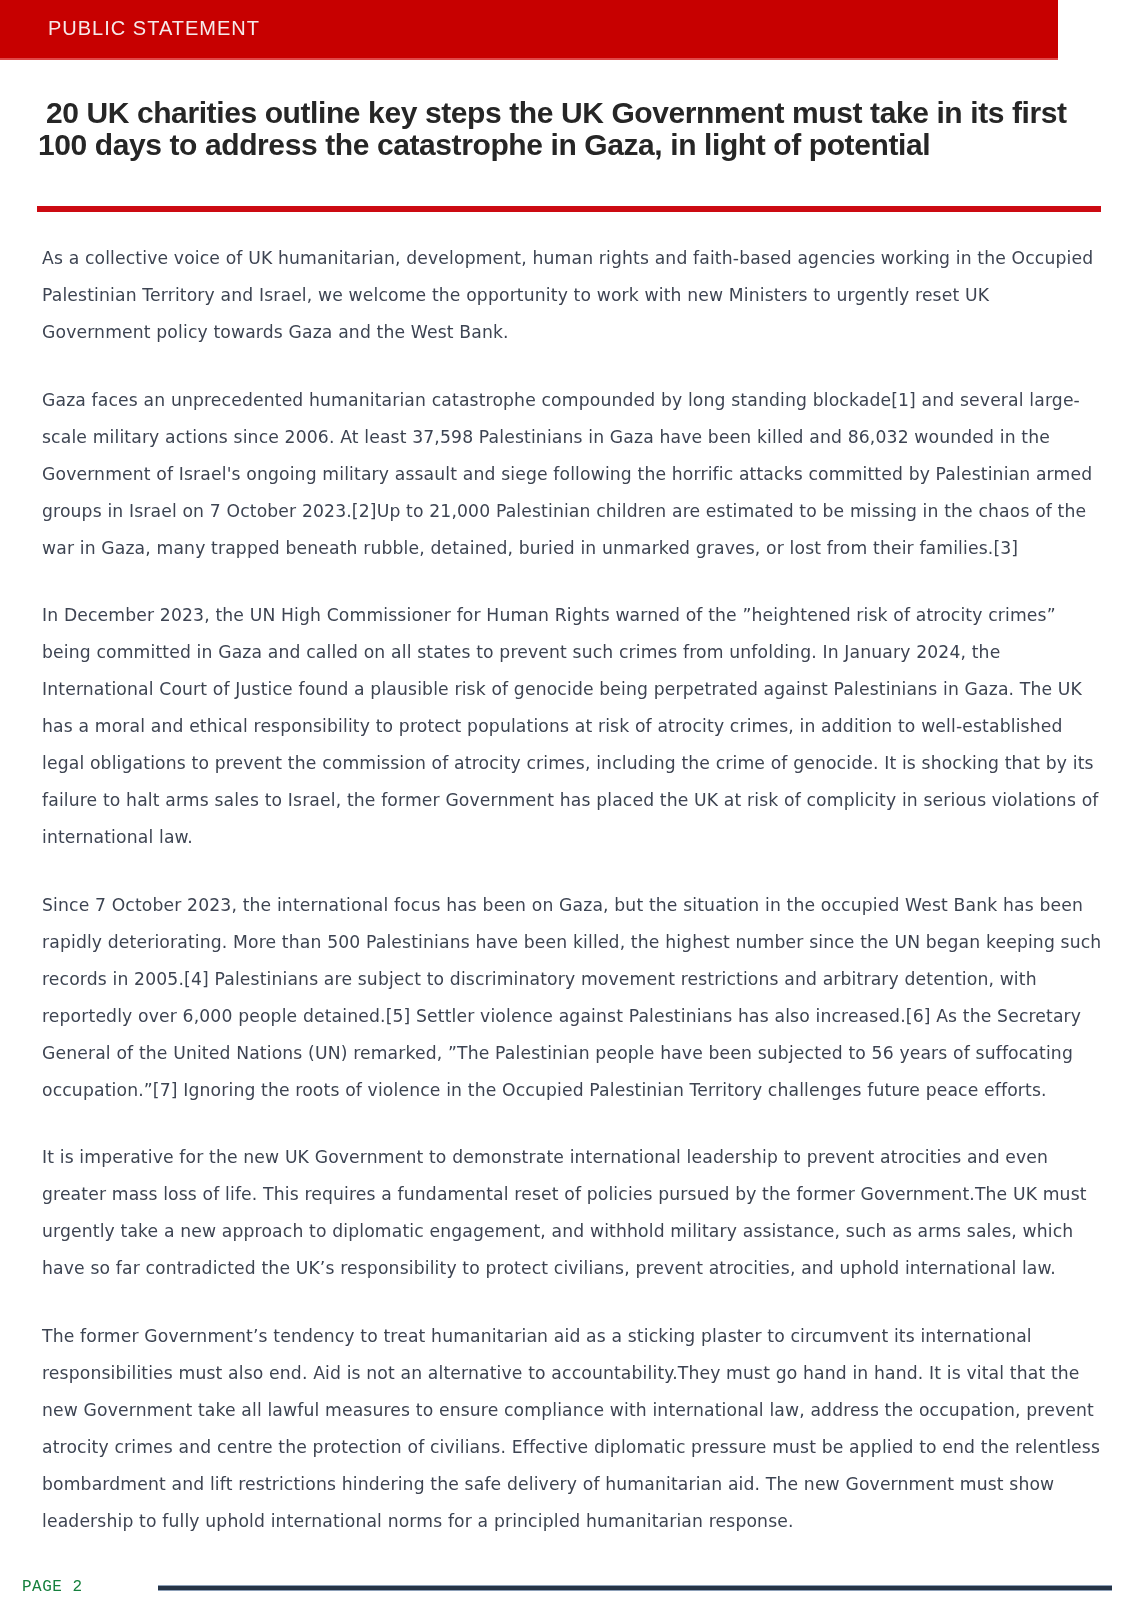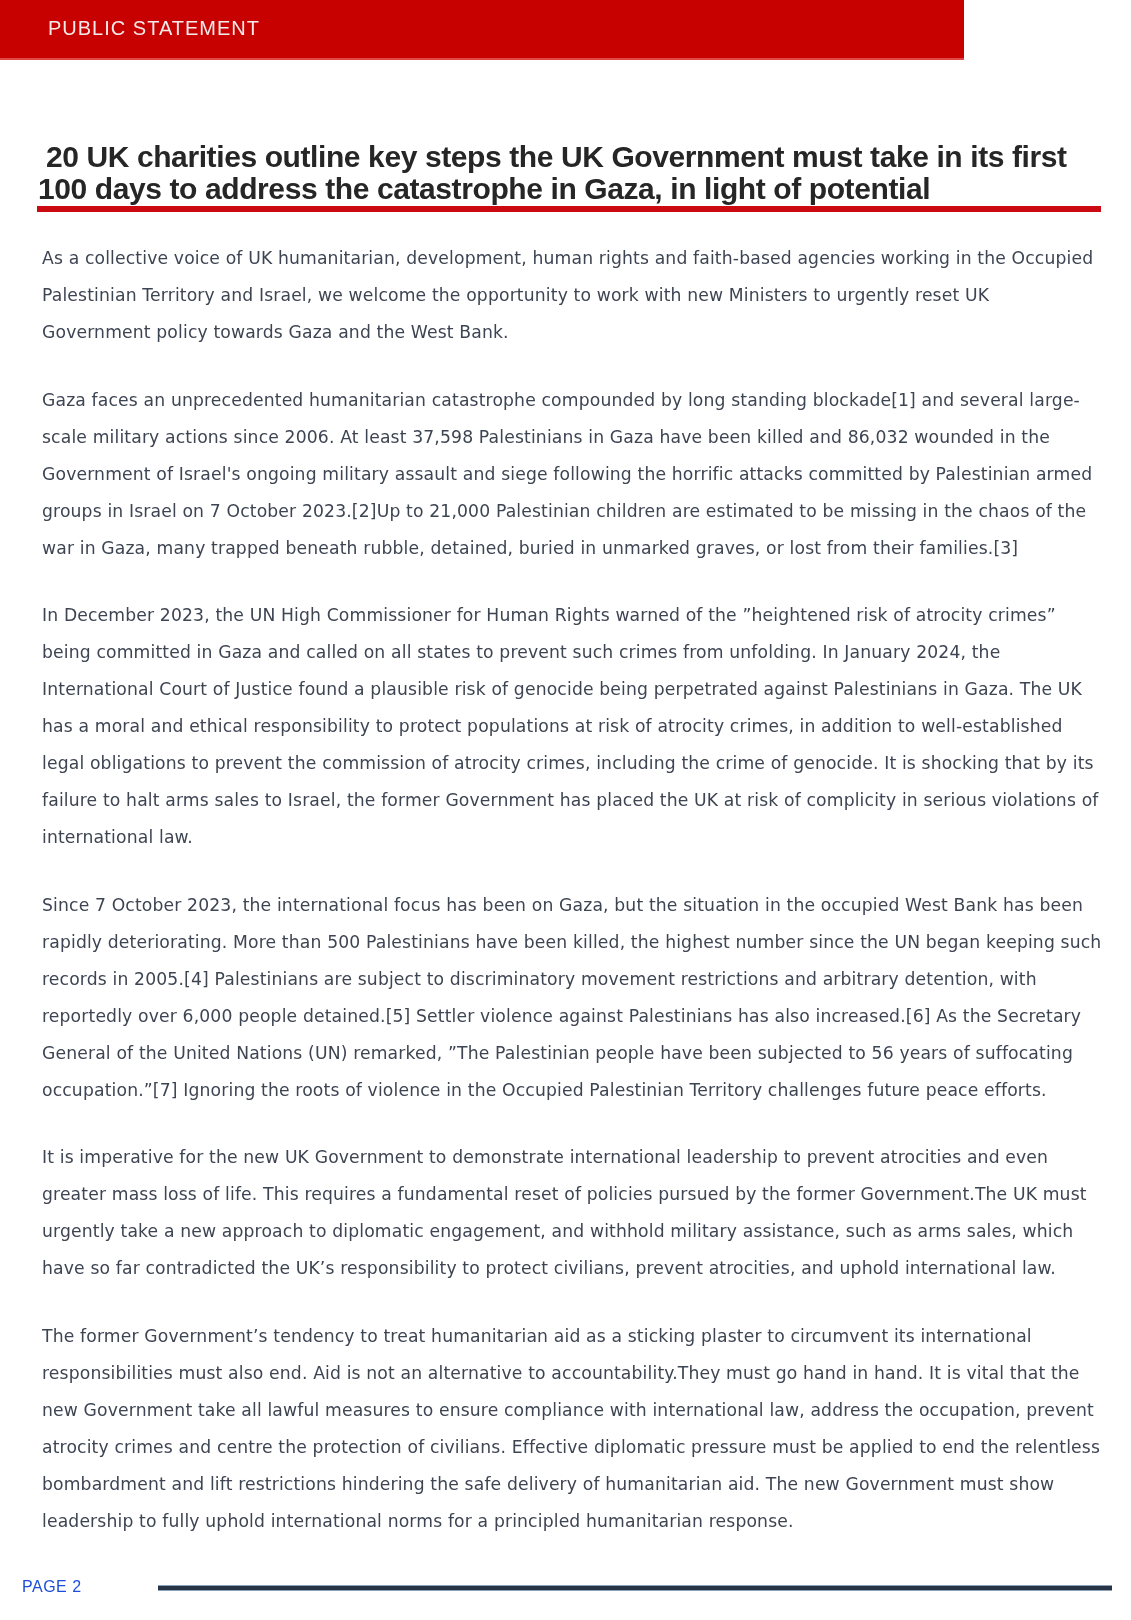--- a/index.html
+++ b/index.html
@@ -10,21 +10,21 @@
       overflow: hidden;
     }
     body {
       position: relative;
       font-family: "Liberation Sans", "DejaVu Sans", sans-serif;
       color: #3a4250;
     }
     .header-bar {
       position: absolute;
       left: 0; top: 0;
-      width: 964px;
+      width: 1058px;
       height: 60px;
       background: #c70000;
       border-bottom: 2px solid #e04848;
     }
     .header-label {
       position: absolute;
       left: 48px;
       top: 17px;
       font-size: 20px;
       letter-spacing: 1px;
@@ -63,44 +63,44 @@
       line-height: 37px;
       color: #3d4452;
       margin-bottom: 30.5px;
       letter-spacing: 0.15px;
     }
     .footer-label {
       position: absolute;
       left: 22px;
       top: 1578px;
       font-size: 16px;
-      color: #1d4ed8;
+      color: #15803d;
       letter-spacing: 0.5px;
-      font-family: Liberation Sans, sans-serif;
+      font-family: Liberation Mono, monospace;
     }
     .footer-rule {
       position: absolute;
       left: 158px;
       top: 1585px;
       width: 954px;
       height: 6px;
       background: #263446;
       border-top: 1px solid #8da0b8;
       border-bottom: 1px solid #8da0b8;
     }
   </style>
 </head>
 <body>
 
 <div class="header-bar">
   <div class="header-label">PUBLIC STATEMENT</div>
 </div>
 
 <div class="title">
-  <div style="white-space:pre;margin-top:44px;"> 20 UK charities outline key steps the UK Government must take in its first</div>
+  <div style="white-space:pre;"> 20 UK charities outline key steps the UK Government must take in its first</div>
   <div>100 days to address the catastrophe in Gaza, in light of potential</div>
 </div>
 
 <div class="title-rule"></div>
 
 <div class="body-text">
   <p class="para">As a collective voice of UK humanitarian, development, human rights and faith-based agencies working in the Occupied Palestinian Territory and Israel, we welcome the opportunity to work with new Ministers to urgently reset UK Government policy towards Gaza and the West Bank.</p>
   <p class="para">Gaza faces an unprecedented humanitarian catastrophe compounded by long standing blockade[1] and several large-scale military actions since 2006. At least 37,598 Palestinians in Gaza have been killed and 86,032 wounded in the Government of Israel's ongoing military assault and siege following the horrific attacks committed by Palestinian armed groups in Israel on 7 October 2023.[2]Up to 21,000 Palestinian children are estimated to be missing in the chaos of the war in Gaza, many trapped beneath rubble, detained, buried in unmarked graves, or lost from their families.[3]</p>
   <p class="para">In December 2023, the UN High Commissioner for Human Rights warned of the ”heightened risk of atrocity crimes” being committed in Gaza and called on all states to prevent such crimes from unfolding. In January 2024, the International Court of Justice found a plausible risk of genocide being perpetrated against Palestinians in Gaza. The UK has a moral and ethical responsibility to protect populations at risk of atrocity crimes, in addition to well-established legal obligations to prevent the commission of atrocity crimes, including the crime of genocide. It is shocking that by its failure to halt arms sales to Israel, the former Government has placed the UK at risk of complicity in serious violations of international law.</p>
   <p class="para">Since 7 October 2023, the international focus has been on Gaza, but the situation in the occupied West Bank has been rapidly deteriorating. More than 500 Palestinians have been killed, the highest number since the UN began keeping such records in 2005.[4] Palestinians are subject to discriminatory movement restrictions and arbitrary detention, with reportedly over 6,000 people detained.[5] Settler violence against Palestinians has also increased.[6] As the Secretary General of the United Nations (UN) remarked, ”The Palestinian people have been subjected to 56 years of suffocating occupation.”[7] Ignoring the roots of violence in the Occupied Palestinian Territory challenges future peace efforts.</p>

